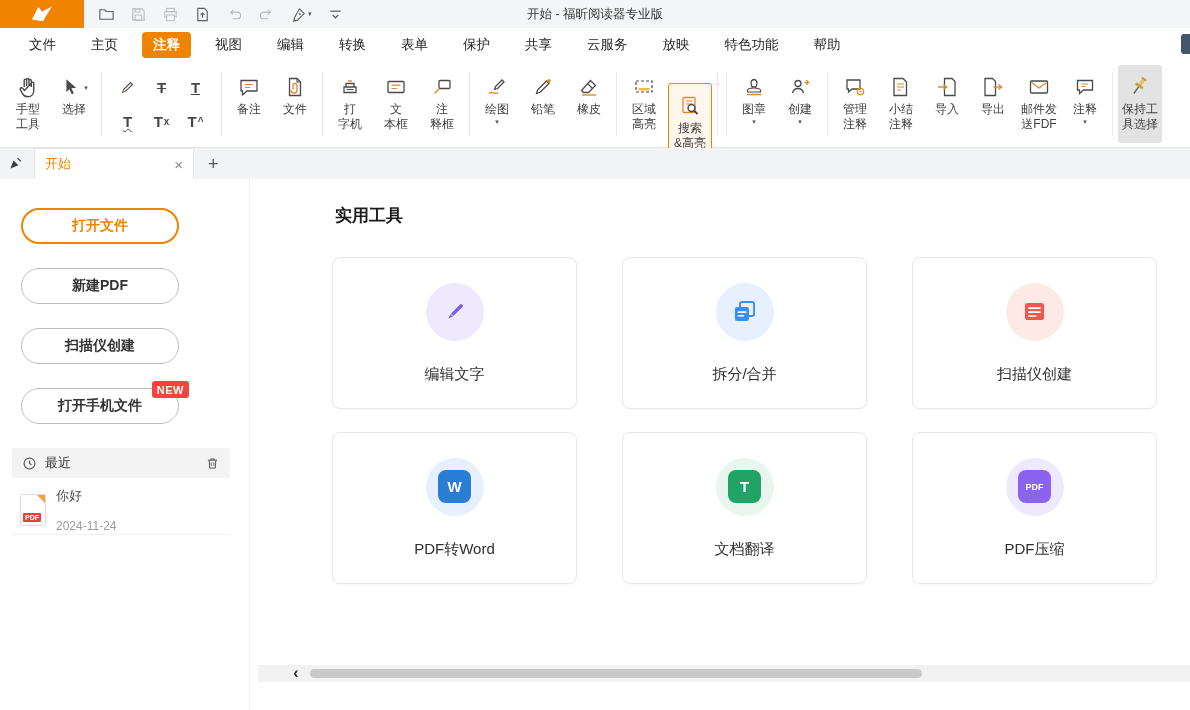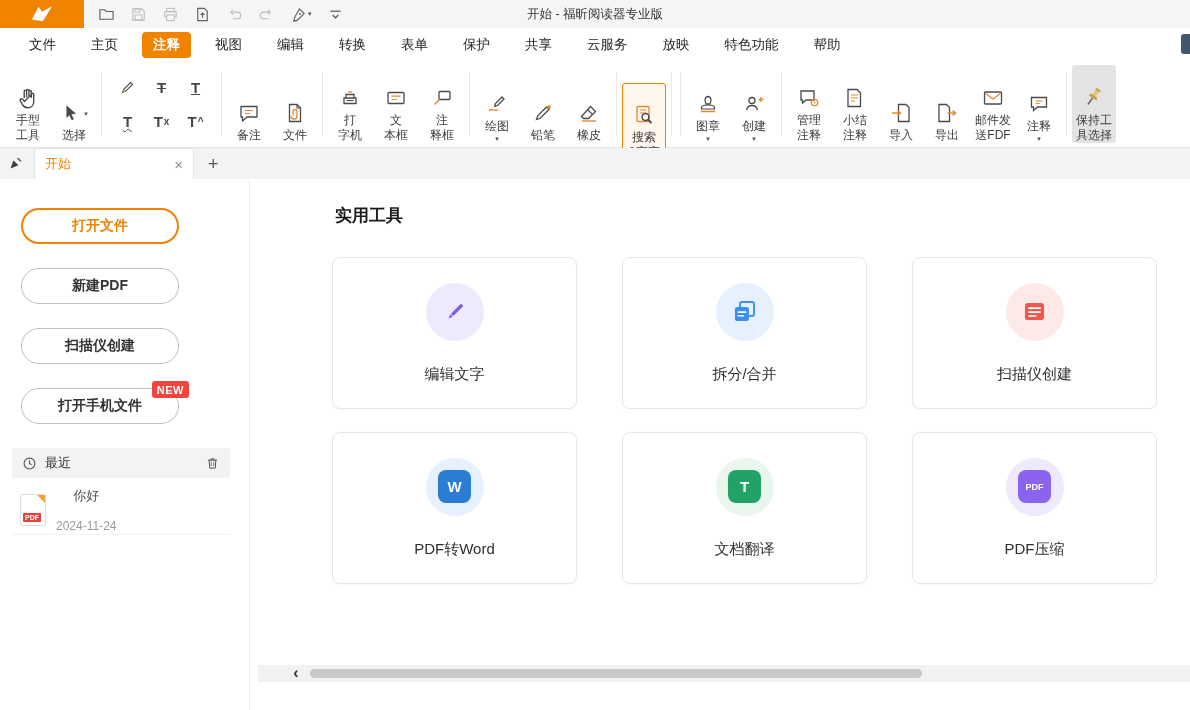--- a/index.html
+++ b/index.html
@@ -19,21 +19,21 @@
 
   
   .menubar{position:absolute;top:28px;left:0;width:100%;height:33px;background:#fff;display:flex;align-items:center;padding-left:18px;}
   .menu-item{font-size:13.5px;color:#262626;padding:4px 11px;border-radius:4px;margin-right:13px;white-space:nowrap;}
   .menu-item.active{background:var(--accent);color:#fff;font-weight:bold;}
   .edge-nub{position:absolute;right:0;top:6px;width:9px;height:20px;background:#44566b;border-radius:3px 0 0 3px;}
 
   
   .ribbon{position:absolute;top:61px;left:0;width:100%;height:87px;background:#fff;border-bottom:1px solid #e3e3e3;display:flex;align-items:center;padding:0 5px;}
   .sep{width:1px;height:64px;background:#eaeaea;margin:0 4px;flex:0 0 auto;}
-  .rbtn{display:flex;flex-direction:column;align-items:center;justify-content:flex-end;padding:7px 4px 0;height:78px;min-width:44px;border-radius:3px;flex:0 0 auto;margin:0 1px;}
+  .rbtn{display:flex;flex-direction:column;align-items:center;justify-content:flex-start;padding:7px 4px 0;height:78px;min-width:44px;border-radius:3px;flex:0 0 auto;margin:0 1px;}
   .ric{height:30px;display:flex;align-items:center;justify-content:center;gap:2px;}
   .rlb{font-size:12px;line-height:15px;color:#3d3d3d;white-space:nowrap;}
   .caret{font-size:7px;color:#555;line-height:9px;}
   .rbtn.hl{border:1px solid var(--accent);background:#fff7ee;margin-top:36px;}
   .rbtn.toggled{background:#e3e3e3;}
   .mini-grid{display:grid;grid-template-columns:repeat(3,31px);grid-auto-rows:31px;gap:3px;margin:0 6px;flex:0 0 auto;}
   .mini{display:flex;align-items:center;justify-content:center;font-size:15px;font-weight:bold;color:#474747;border-radius:3px;}
   .mini .sm{font-size:10px;font-weight:bold;margin-left:1px;}
   .t-strike{text-decoration:line-through;}
   .t-under{text-decoration:underline;}
@@ -52,21 +52,21 @@
   .sb-btn{position:absolute;left:21px;width:158px;height:36px;border:1px solid #bfbfbf;border-radius:18px;background:#fff;font-size:14px;font-weight:bold;color:#333;display:flex;align-items:center;justify-content:center;}
   .sb-btn.accent{border:2px solid var(--accent);color:var(--accent);}
   .badge{position:absolute;top:-8px;right:-11px;background:var(--badge);color:#fff;font-size:11px;font-weight:bold;padding:2.5px 5px;border-radius:3px;letter-spacing:.5px;}
   .recent-bar{position:absolute;top:269px;left:12px;width:218px;height:30px;background:#f3f3f3;display:flex;align-items:center;padding:0 10px;border-radius:2px;}
   .recent-label{font-size:13px;color:#333;margin-left:8px;}
   .trash{margin-left:auto;display:flex;}
   .recent-item{position:absolute;top:306px;left:12px;width:218px;height:50px;display:flex;align-items:center;padding:0 8px;border-bottom:1px solid #f2f2f2;}
   .pdficon{position:relative;width:26px;height:32px;background:#fff;border:1px solid #dedede;border-radius:2px;flex:0 0 auto;}
   .pdffold{position:absolute;top:0;right:0;width:0;height:0;border-left:8px solid transparent;border-top:8px solid #f2a13c;}
   .pdftag{position:absolute;left:2px;bottom:3px;background:#e8413c;color:#fff;font-size:7px;font-weight:bold;line-height:9px;padding:0 2px;border-radius:1px;}
-  .rf-meta{display:flex;flex-direction:column;margin-left:10px;gap:14px;text-align:center;}
+  .rf-meta{display:flex;flex-direction:column;margin-left:10px;gap:14px;}
   .rf-name{font-size:13px;color:#4a4a4a;}
   .rf-date{font-size:12px;color:#9b9b9b;}
 
   
   .content{position:absolute;top:179px;left:250px;right:0;bottom:0;background:#fff;}
   .util-title{position:absolute;left:85px;top:25px;font-size:17px;color:#1a1a1a;font-weight:bold;}
   .cards{position:absolute;left:82px;top:78px;display:grid;grid-template-columns:repeat(3,245px);gap:23px 45px;}
   .card{height:152px;background:#fff;border:1px solid #e7e7e7;border-radius:8px;display:flex;flex-direction:column;align-items:center;justify-content:center;gap:24px;box-shadow:0 1px 3px rgba(0,0,0,.03);}
   .card-label{font-size:15px;color:#2f2f2f;}
   .circle{width:58px;height:58px;border-radius:50%;display:flex;align-items:center;justify-content:center;}
@@ -296,20 +296,30 @@
             <path d="M13.5 5.5l5 5-7 7h-5l-2-2z" fill="none" stroke="#4a4a4a" stroke-width="1.3"></path>
             <path d="M10.5 8.5l5 5" stroke="#4a4a4a" stroke-width="1.1"></path>
             <path d="M5 20h14" stroke="#e08a2e" stroke-width="1.4"></path>
           </svg>
       </span>
       <span class="rlb">橡皮</span>
     </div>
 
     <div class="sep"></div>
 
+    <div class="rbtn">
+      <span class="ric">
+        <svg width="24" height="24" viewBox="0 0 24 24">
+            <rect x="4" y="6" width="16" height="11" fill="none" stroke="#4a4a4a" stroke-width="1.2" stroke-dasharray="3 2"></rect>
+            <path d="M6.5 13h11v2.5h-11z" fill="#f5b942"></path>
+          </svg>
+      </span>
+      <span class="rlb">区域</span>
+      <span class="rlb">高亮</span>
+    </div>
 
     <div class="rbtn hl">
       <span class="ric">
         <svg width="24" height="24" viewBox="0 0 24 24">
             <rect x="5" y="3.5" width="12" height="15" rx="1" fill="none" stroke="#e08a2e" stroke-width="1.3"></rect>
             <path d="M8 7h6M8 10h6" stroke="#e08a2e" stroke-width="1.1"></path>
             <circle cx="13.5" cy="14" r="3.4" fill="#fff" stroke="#4a4a4a" stroke-width="1.5"></circle>
             <path d="M16 16.5l3.5 3.5" stroke="#4a4a4a" stroke-width="1.8"></path>
           </svg>
       </span>

